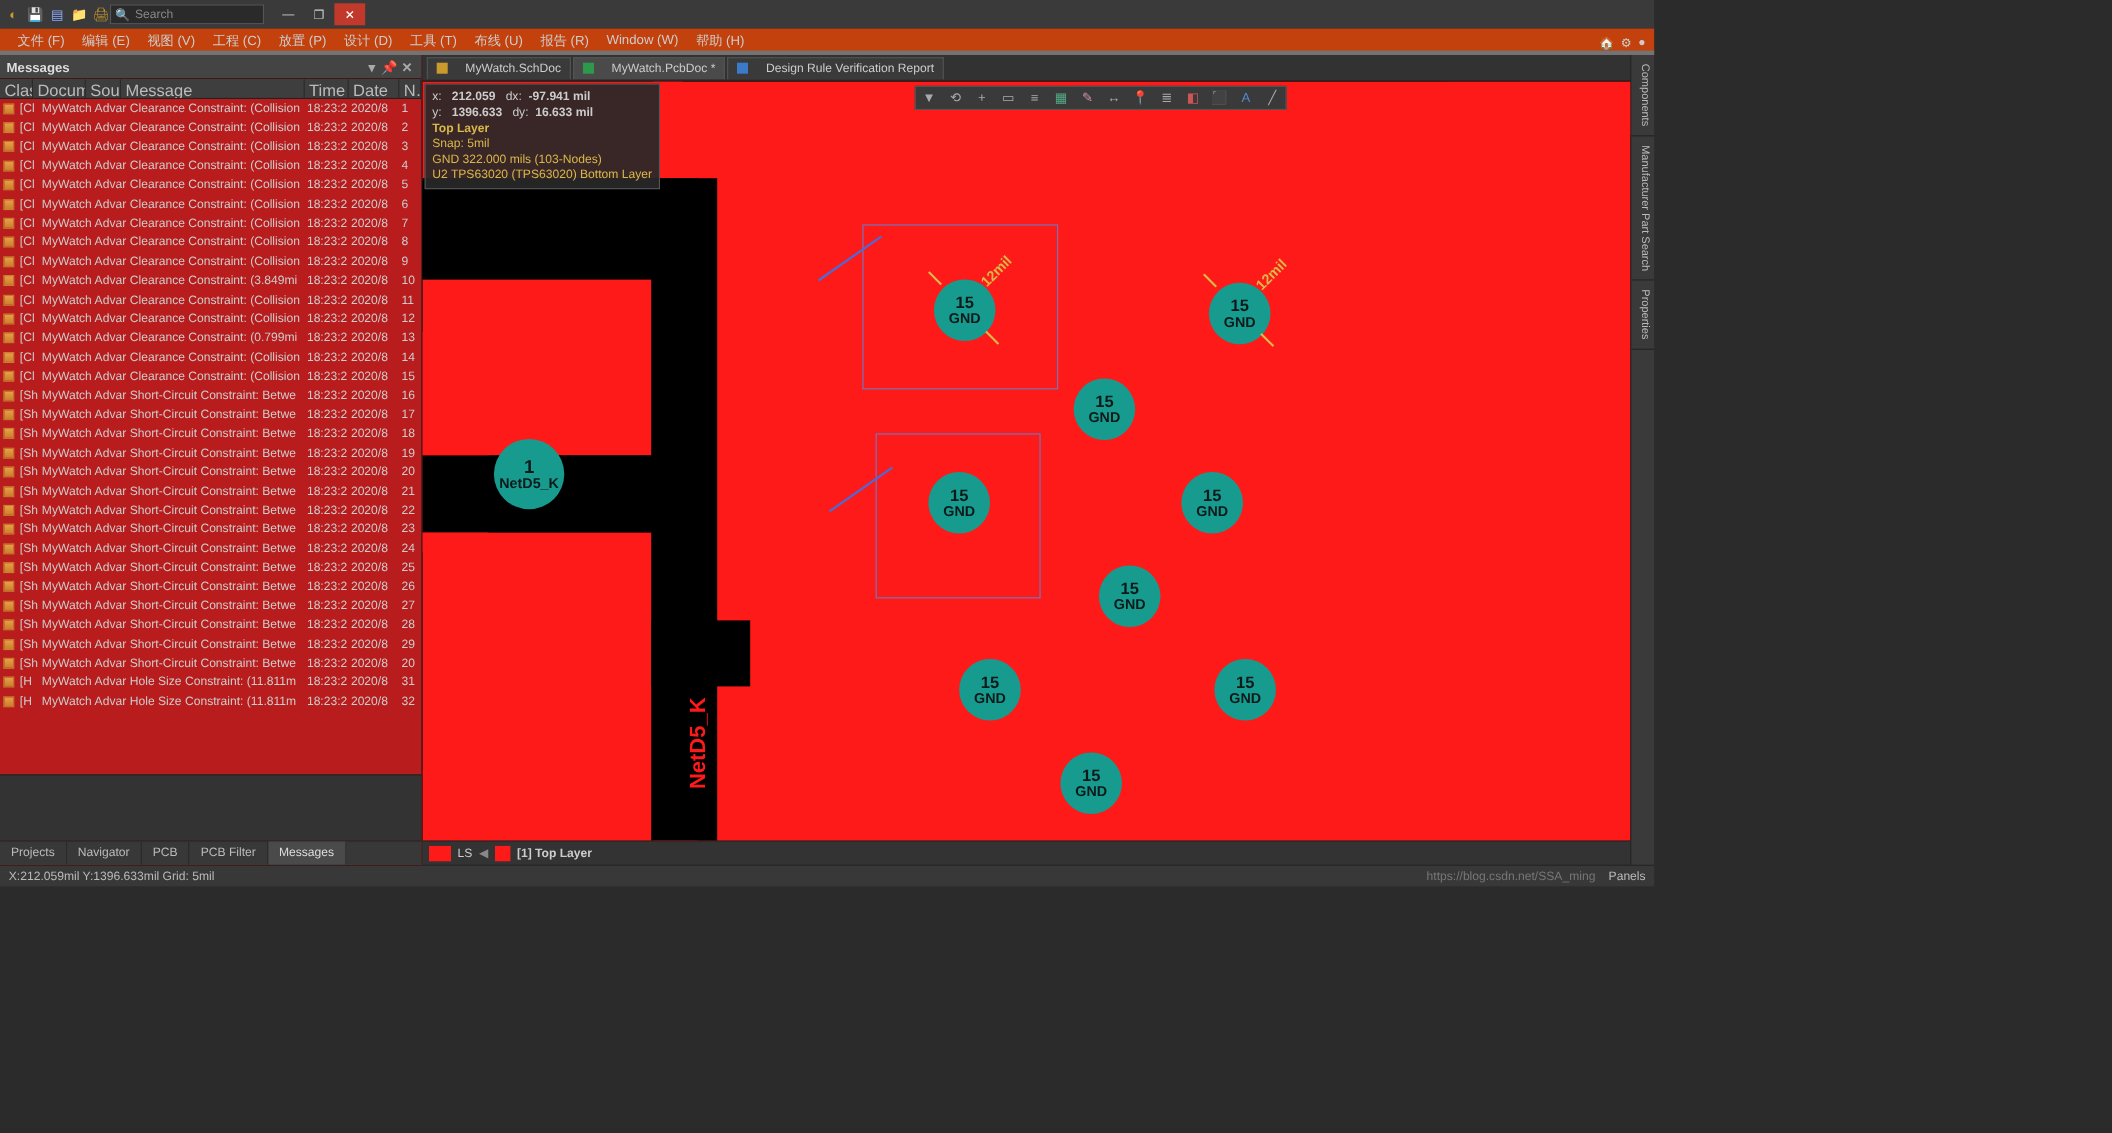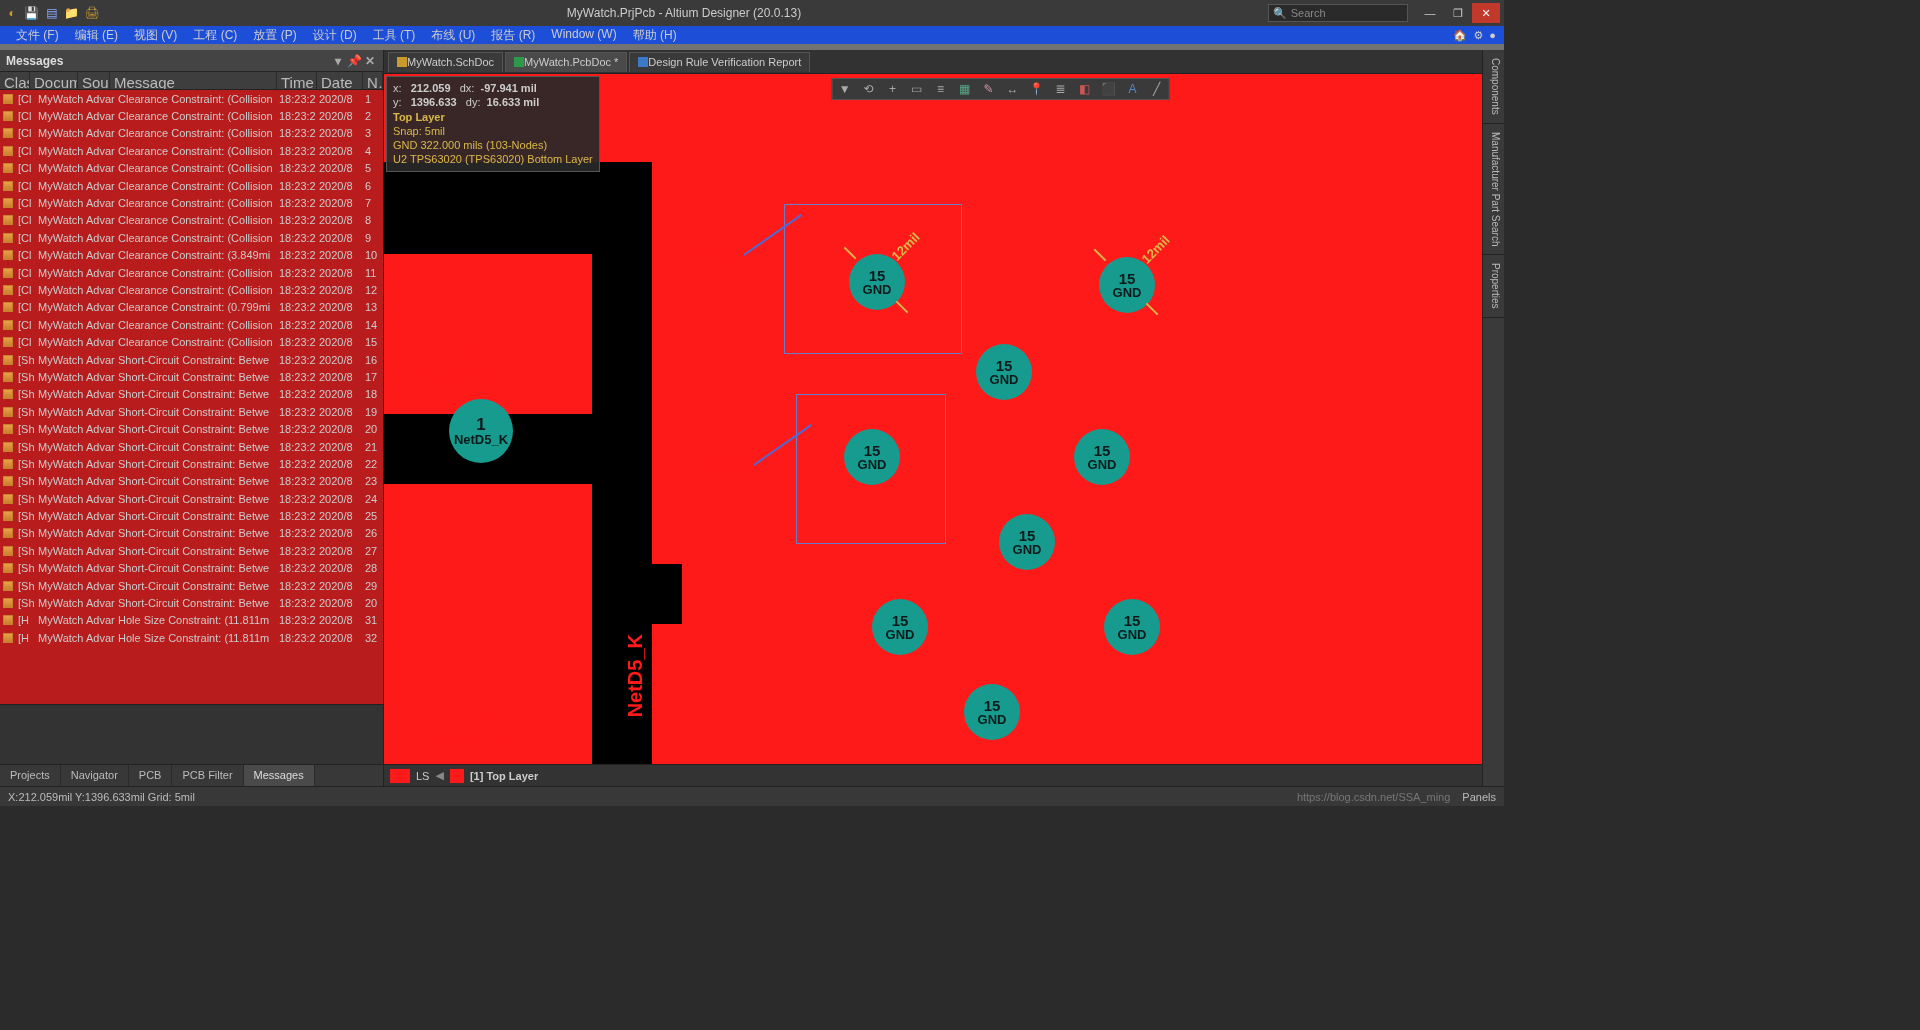--- a/index.html
+++ b/index.html
@@ -5,21 +5,21 @@
 * { margin: 0; padding: 0; box-sizing: border-box; font-family: "Segoe UI", Tahoma, sans-serif; }
 body { background: #2b2b2b; color: #ccc; font-size: 11px; overflow: hidden; width: 1504px; height: 806px; position: relative; }
 .titlebar { height: 26px; background: #3a3a3a; display: flex; align-items: center; padding: 0 4px; }
 .titlebar .tb-icons { display: flex; gap: 4px; }
 .titlebar .tb-icon { width: 16px; height: 16px; display: flex; align-items: center; justify-content: center; font-size: 12px; }
 .titlebar .title { flex: 1; text-align: center; color: #ccc; font-size: 12px; }
 .titlebar .search { width: 140px; height: 18px; background: #2a2a2a; border: 1px solid #555; display: flex; align-items: center; padding: 0 4px; gap: 4px; color: #888; }
 .titlebar .win-btns { display: flex; margin-left: 8px; }
 .titlebar .win-btn { width: 28px; height: 20px; display: flex; align-items: center; justify-content: center; }
 .titlebar .win-btn.close { background: #c0392b; color: #fff; }
-.menubar { height: 24px; background: #1d4ed8; display: flex; align-items: center; padding: 0 8px; border-bottom: 6px solid #737373; }
+.menubar { height: 24px; background: #c2410c; display: flex; align-items: flex-end; padding: 0 8px; border-bottom: 4px solid #737373; }
 .menubar .menu-item { padding: 0 8px; font-size: 12px; color: #ccc; cursor: pointer; }
 .menubar .right-icons { margin-left: auto; display: flex; gap: 6px; }
 .main { display: flex; height: calc(100% - 26px - 24px - 20px); }
 .left-panel { width: 384px; background: #b91c1c; border-right: 1px solid #222; display: flex; flex-direction: column; }
 .panel-header { height: 22px; background: #444; display: flex; align-items: center; padding: 0 6px; font-weight: bold; font-size: 12px; color: #ddd; border-bottom: 1px solid #222; }
 .panel-header .spacer { flex: 1; }
 .panel-header .hbtn { width: 14px; text-align: center; color: #aaa; margin-left: 2px; }
 .msg-table { flex: 1; overflow: hidden; }
 .msg-head { display: flex; height: 18px; background: #3e3e3e; border-bottom: 1px solid #222; font-size: 15px; color: #bbb; }
 .msg-head div { padding: 2px 4px; border-right: 1px solid #2a2a2a; overflow: hidden; white-space: nowrap; }
@@ -40,21 +40,21 @@
 .msg-row .c-msg { flex: 1; }
 .msg-row .c-time { width: 40px; }
 .msg-row .c-date { width: 46px; }
 .msg-row .c-n { width: 20px; }
 .left-bottom { border-top: 1px solid #222; }
 .bottom-tabs { height: 22px; background: #383838; display: flex; align-items: stretch; border-top: 1px solid #222; }
 .btab { padding: 4px 10px; font-size: 11px; color: #bbb; border-right: 1px solid #2a2a2a; cursor: pointer; }
 .btab.active { background: #4a4a4a; color: #ddd; }
 .editor { flex: 1; display: flex; flex-direction: column; position: relative; }
 .doc-tabs { height: 24px; background: #323232; display: flex; align-items: center; padding: 0 4px; gap: 2px; border-bottom: 1px solid #222; }
-.doc-tab { height: 20px; padding: 2px 8px; background: #3a3a3a; border: 1px solid #555; border-bottom: none; display: flex; align-items: center; gap: 0; font-size: 11px; color: #ccc; cursor: pointer; }
+.doc-tab { height: 20px; padding: 2px 8px; background: #3a3a3a; border: 1px solid #555; border-bottom: none; display: flex; align-items: center; gap: 16px; font-size: 11px; color: #ccc; cursor: pointer; }
 .doc-tab.active { background: #4a4a4a; }
 .doc-tab .ic { width: 10px; height: 10px; background: #c99a2c; }
 .doc-tab .ic.green { background: #2c9a4a; }
 .doc-tab .ic.blue { background: #3a7ac9; }
 .canvas-wrap { flex: 1; position: relative; background: #000; overflow: hidden; }
 .canvas { position: absolute; inset: 0; }
 .info-box { position: absolute; top: 2px; left: 2px; background: rgba(40,40,40,0.92); border: 1px solid #555; padding: 4px 6px; font-size: 11px; color: #ccc; line-height: 1.3; z-index: 20; }
 .info-box .yl { color: #d9b84a; font-weight: bold; }
 .toolbar-float { position: absolute; top: 4px; left: 50%; transform: translateX(-30%); height: 22px; background: #3a3a3a; border: 1px solid #555; display: flex; align-items: center; padding: 0 4px; gap: 8px; z-index: 20; }
 .toolbar-float .ti { width: 16px; height: 16px; display: flex; align-items: center; justify-content: center; color: #aaa; font-size: 12px; }
@@ -82,21 +82,20 @@
 <body>
 
 <div class="titlebar">
   <div class="tb-icons">
     <span class="tb-icon" style="color:#c99a2c">◐</span>
     <span class="tb-icon">💾</span>
     <span class="tb-icon" style="color:#8af">▤</span>
     <span class="tb-icon" style="color:#c99a2c">📁</span>
     <span class="tb-icon" style="color:#c99a2c">🖨</span>
   </div>
-  <div class="title">MyWatch.PrjPcb - Altium Designer (20.0.13)</div>
   <div class="search">
     <span>🔍</span>
     <span>Search</span>
   </div>
   <div class="win-btns">
     <div class="win-btn">—</div>
     <div class="win-btn">❐</div>
     <div class="win-btn close">✕</div>
   </div>
 </div>

